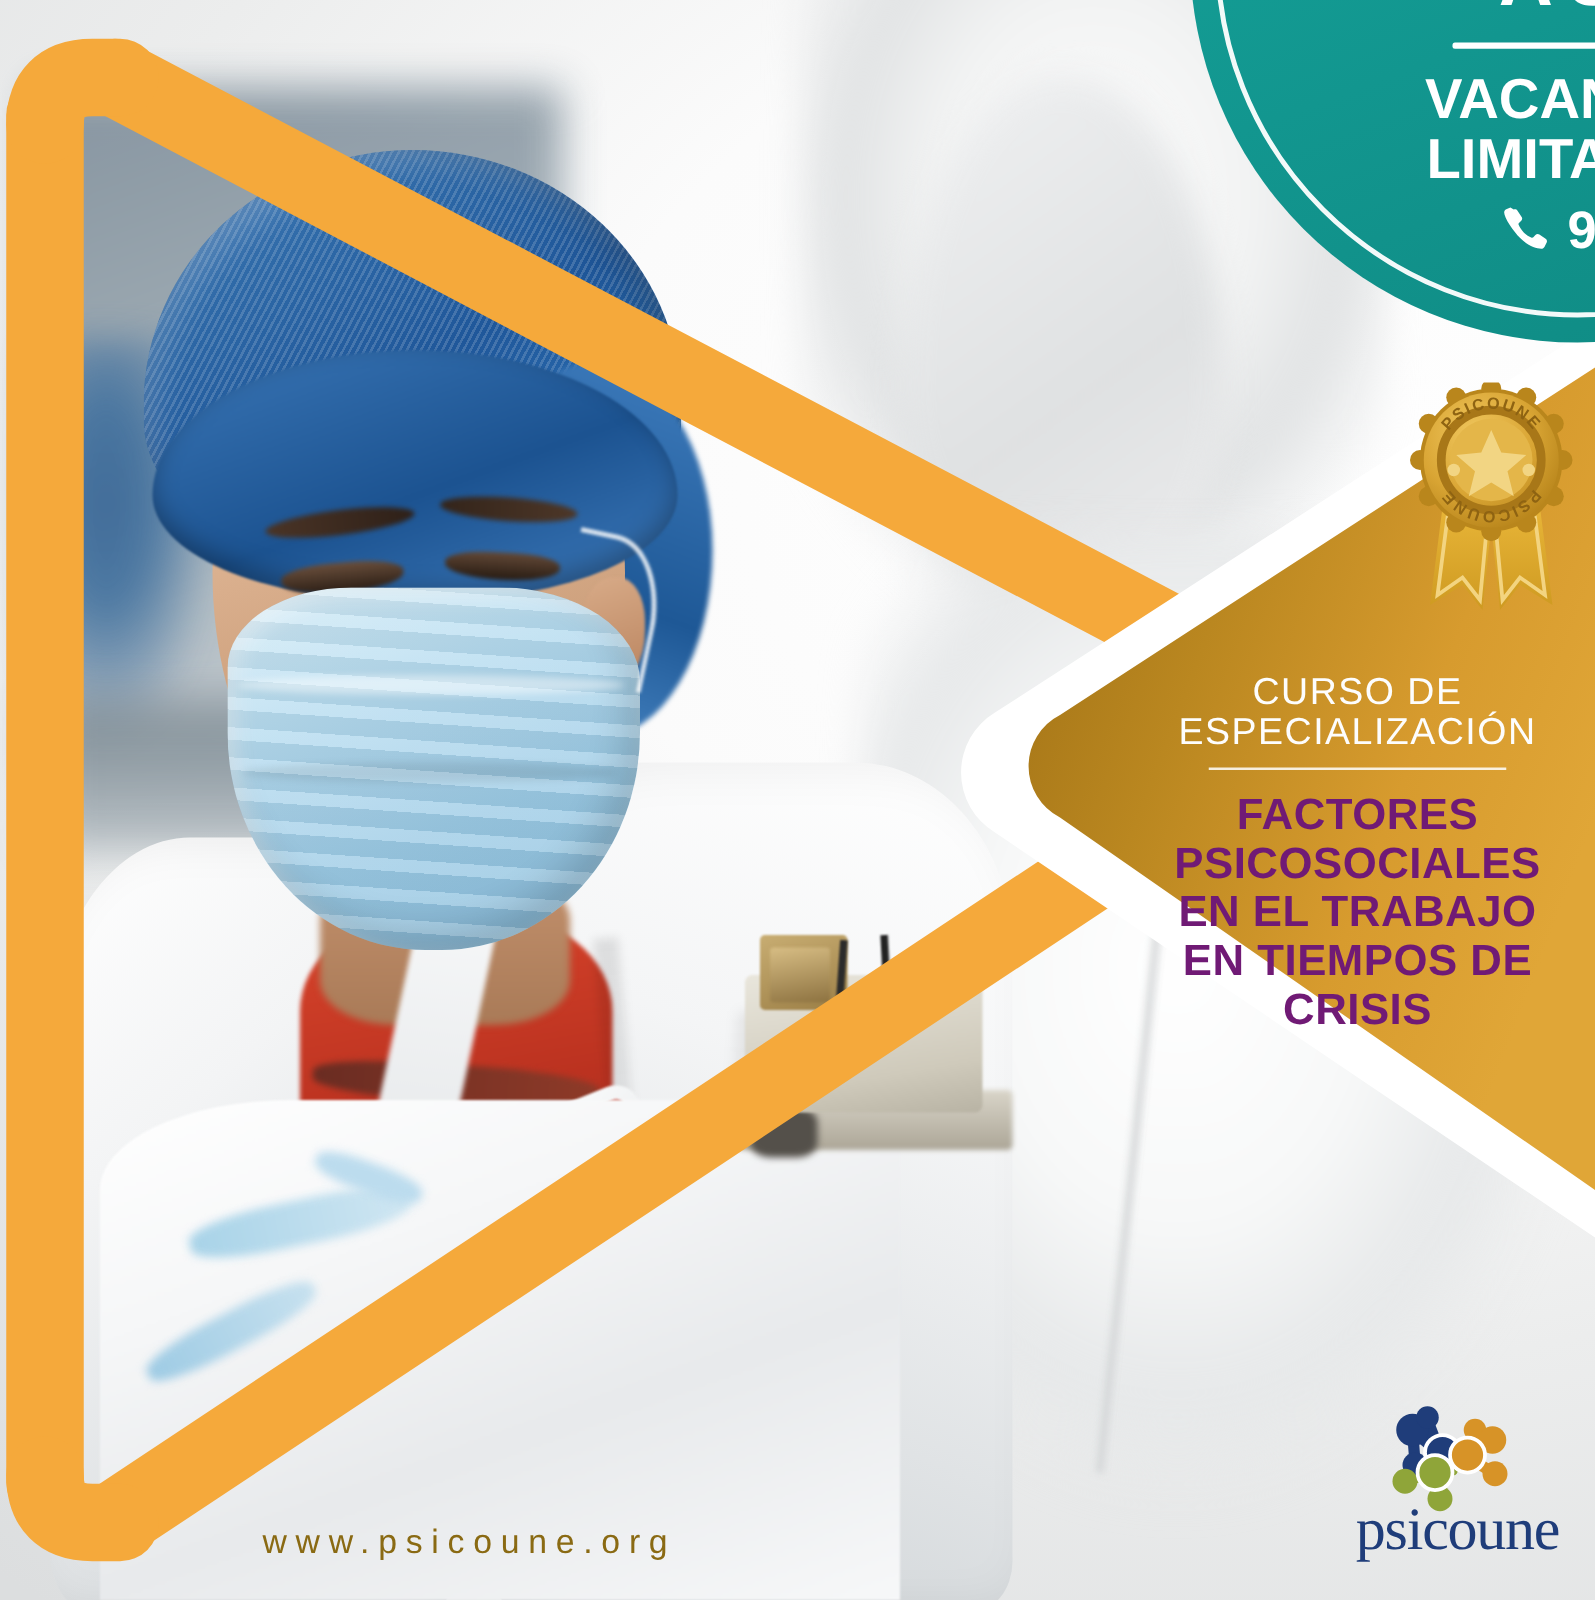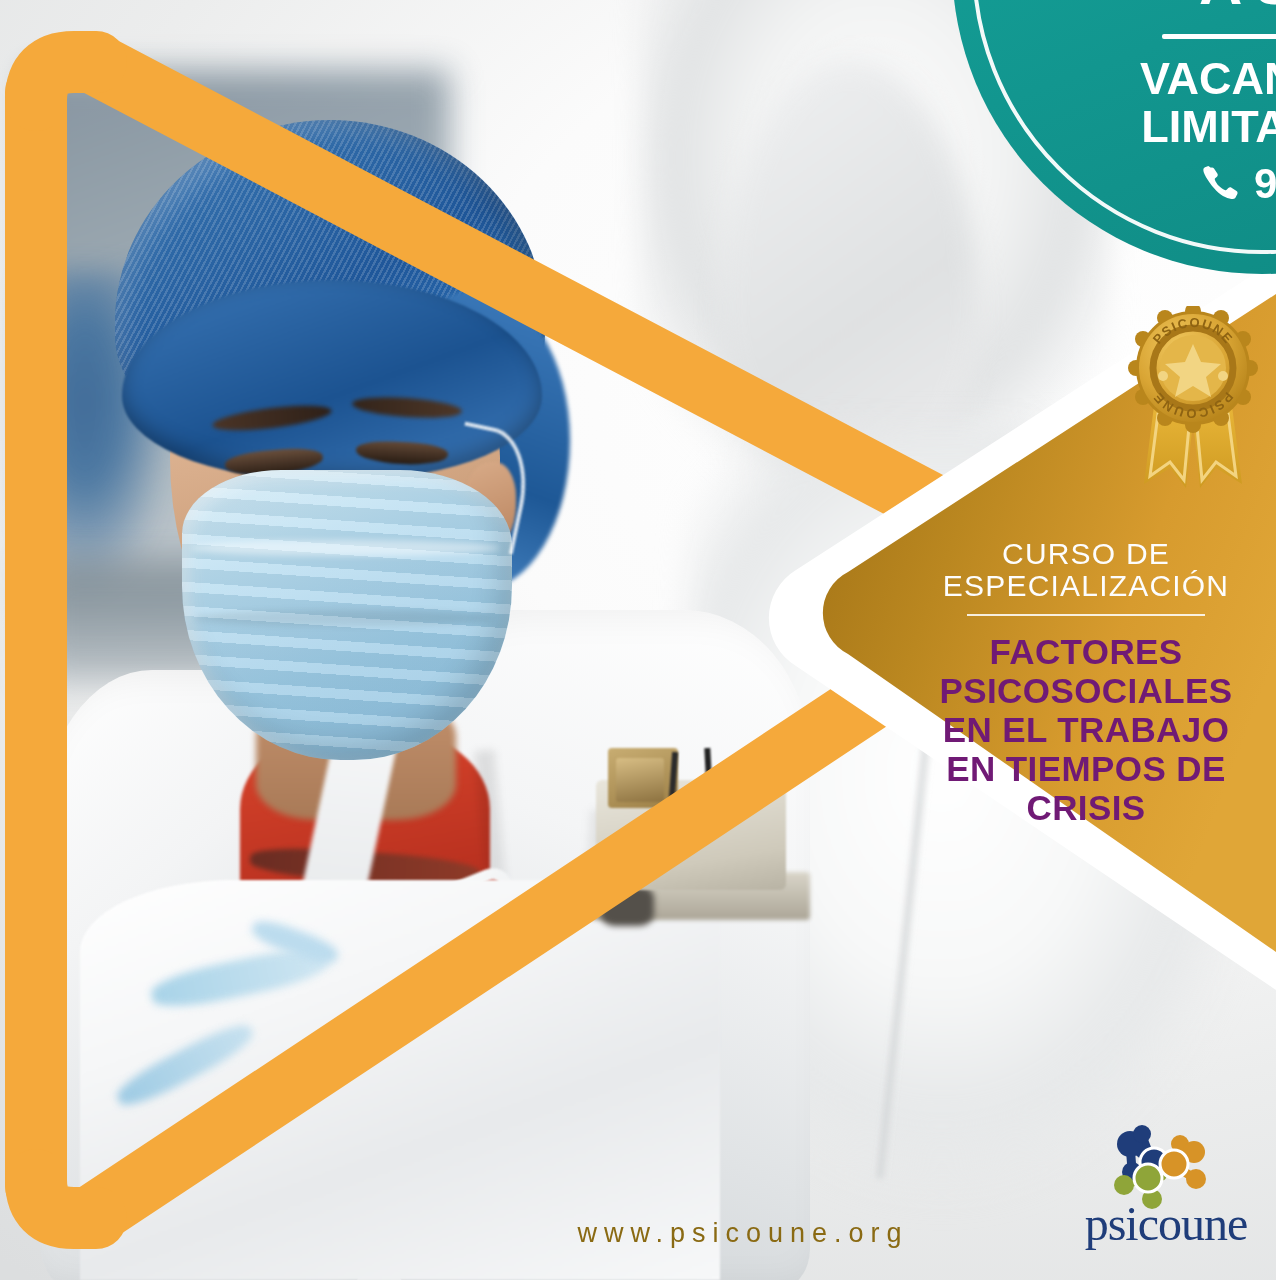--- a/index.html
+++ b/index.html
@@ -366,21 +366,21 @@
     position:absolute; left:0; bottom:4px; width:200px;
     text-align:center;
     font-family:"Liberation Serif", serif;
     font-size:48px; font-weight:400; color:#1f3d7a;
     letter-spacing:-1px; line-height:1;
   }
 
   
   .url {
     position:absolute; left:0; right:0; top:1218px;
-    text-align:center;
+    text-align:left;
     font-size:27px; letter-spacing:7px; color:#8a6a13;
     font-weight:400;
     padding-left:210px;
     z-index:25;
   }
 </style>
 </head>
 <body>
 
 <div id="poster">

